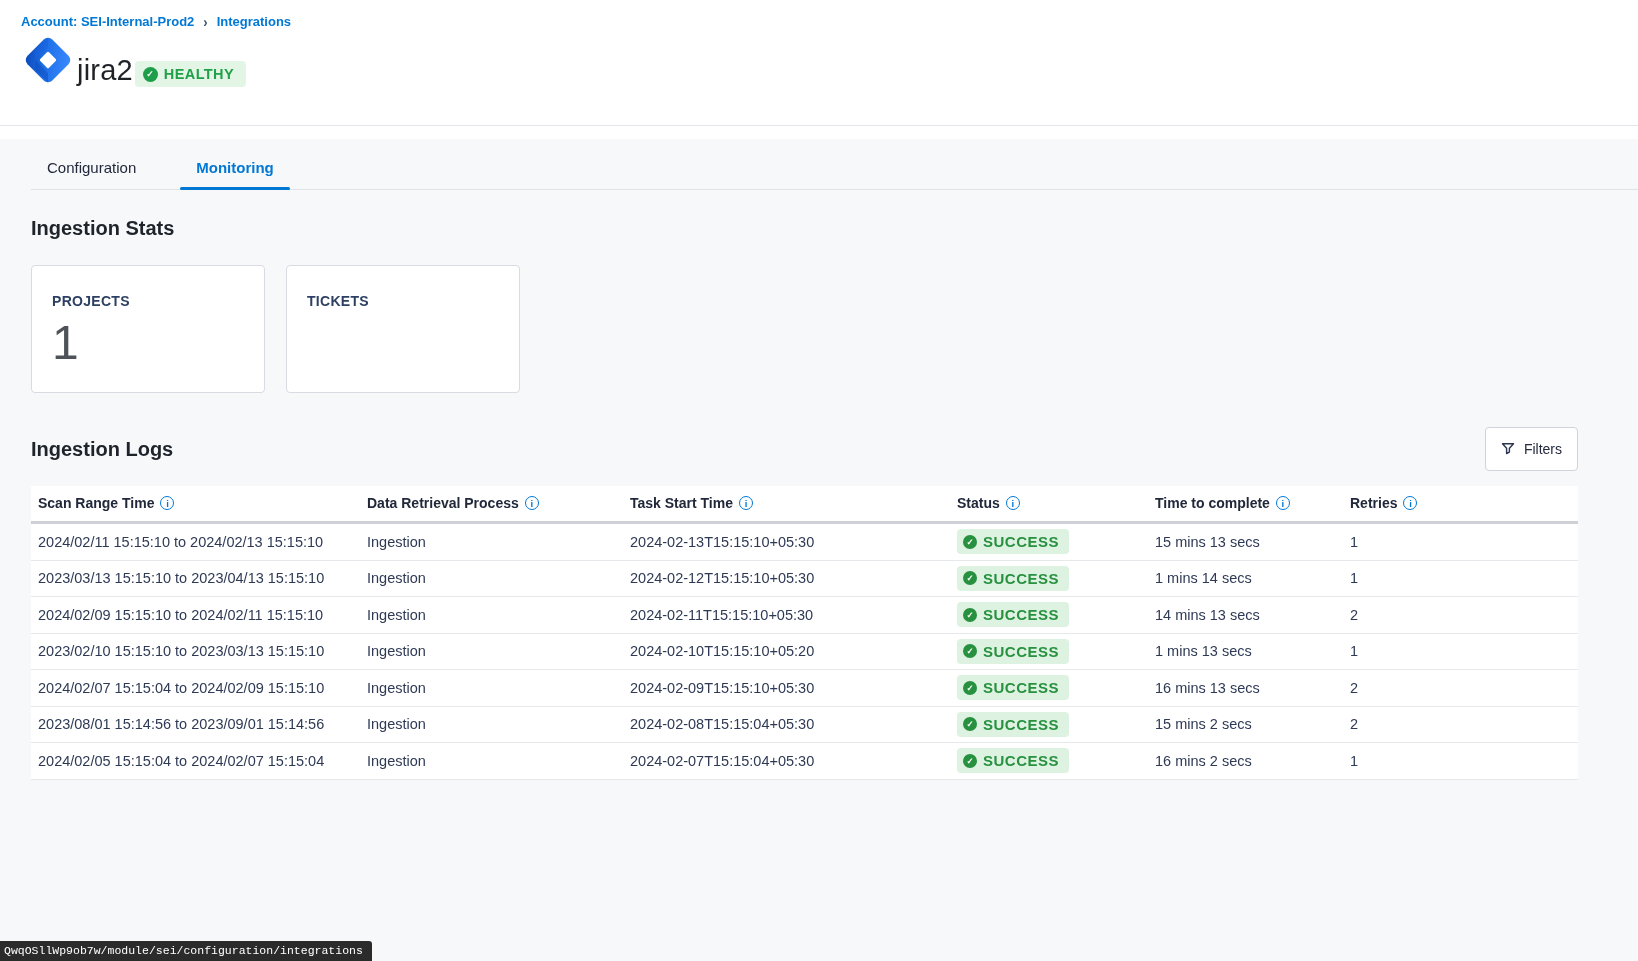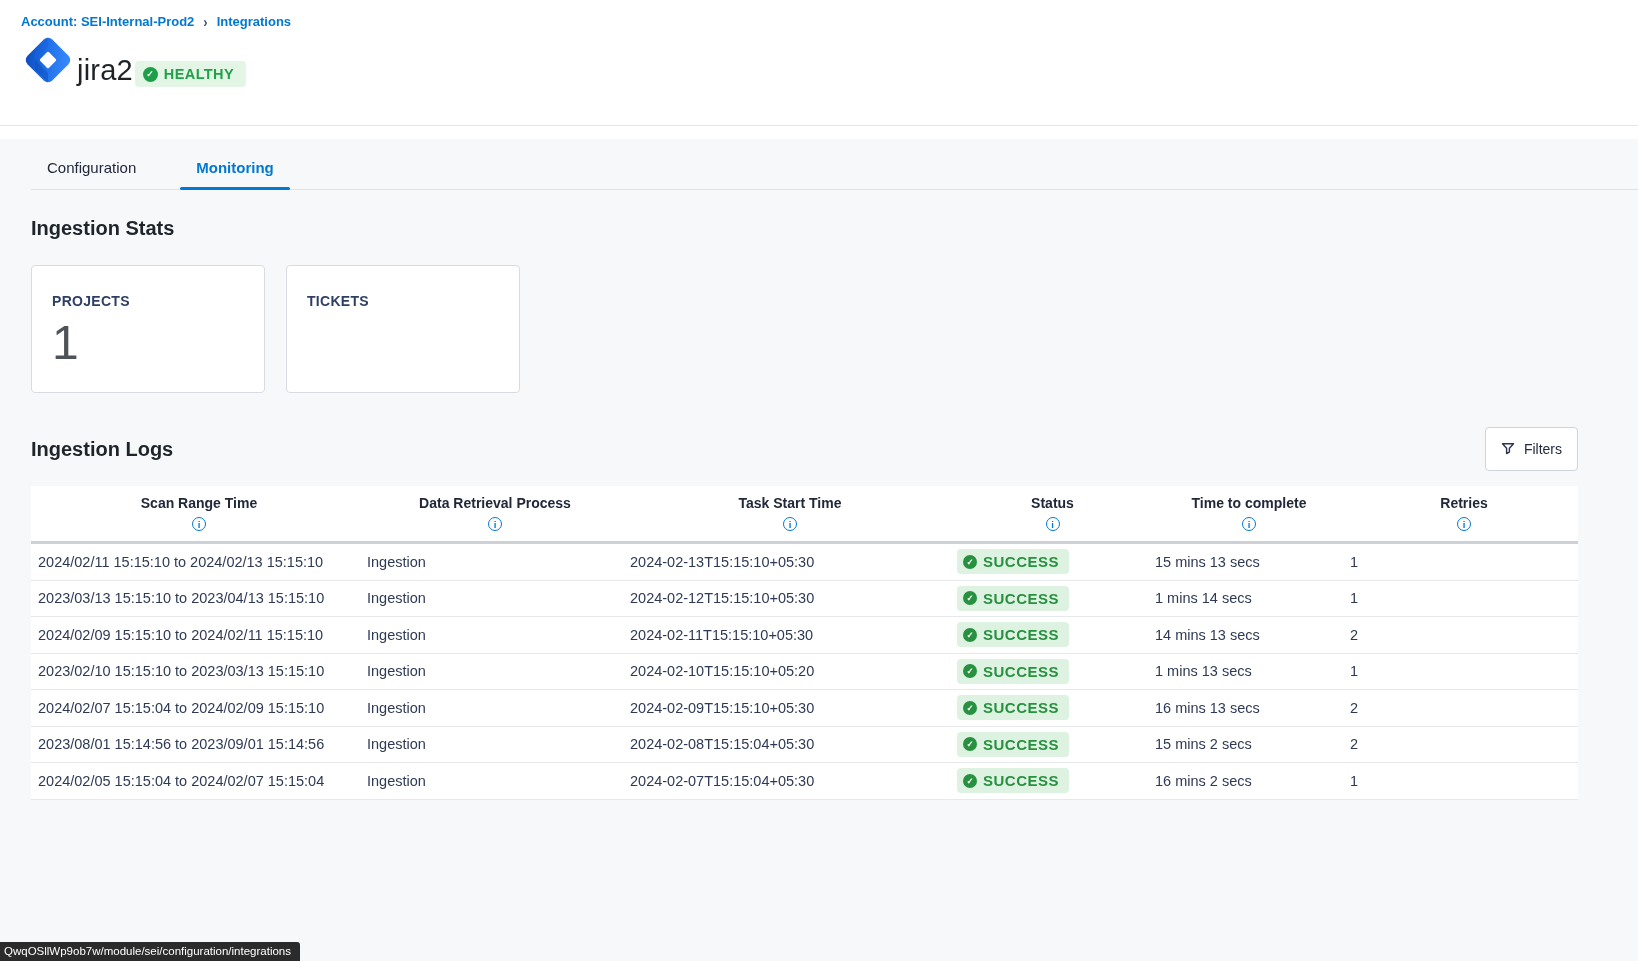--- a/index.html
+++ b/index.html
@@ -46,34 +46,34 @@
 
   .logs-head { display:flex; align-items:center; justify-content:space-between; margin-top:34px; }
   .filters-btn { display:inline-flex; align-items:center; gap:9px; background:#fff; border:1px solid #cfd3da;
     border-radius:4px; padding:13px 15px; font-size:14px; color:#232a3c; cursor:pointer; }
 
   
   .tbl { margin-top:15px; background:#fff; }
   .tbl-header, .tbl-row { display:grid; grid-template-columns:329px 263px 327px 198px 195px 1fr; }
   .tbl-header { border-bottom:3px solid #cdd0d5; }
   .th { padding:9px 0 10px 7px; font-size:14px; font-weight:700; color:#21283a;
-    display:flex; align-items:center; gap:6px;flex-direction:column; }
+    display:flex; align-items:center; gap:6px; }
   .info-icon { width:14px; height:14px; border:1.3px solid #0278d5; border-radius:50%; color:#0278d5;
     font-size:9.5px; font-weight:700; display:inline-flex; align-items:center; justify-content:center; flex:0 0 auto; }
   .tbl-row { border-bottom:1px solid #e6e8ec; height:36.5px; align-items:center; background:#fff; cursor:pointer; }
   .td { font-size:14.5px; color:#2e3a55; padding-left:7px; white-space:nowrap; }
   .s-badge { display:inline-flex; align-items:center; gap:6px; background:#def2e2; border-radius:4px;
     padding:4px 10px 4px 6px; }
   .s-check { width:14px; height:14px; border-radius:50%; background:#27913f; color:#fff; font-size:8.5px;
     font-weight:700; display:inline-flex; align-items:center; justify-content:center; }
   .s-text { font-size:15px; font-weight:700; color:#27913f; letter-spacing:.5px; }
 
   
   .statusbar { position:fixed; left:0; bottom:0; background:#2b2b2b; color:#fff; font-size:11.5px;
-    padding:3px 9px 4px 4px; border-radius:0 3px 0 0; white-space:nowrap; }
+    padding:3px 9px 4px 4px; border-radius:0 3px 0 0; white-space:nowrap;font-family:Liberation Mono, monospace; }
 </style>
 </head>
 <body>
 
 <div class="page-header">
   <div class="breadcrumb">
     <span class="crumb">Account: SEI-Internal-Prod2</span>
     <span class="sep">›</span>
     <span class="crumb">Integrations</span>
   </div>

